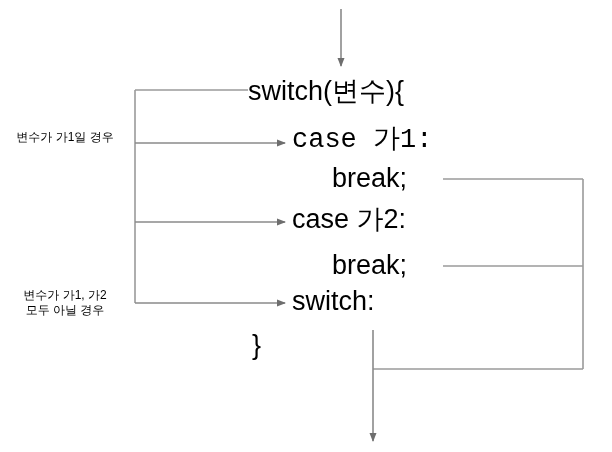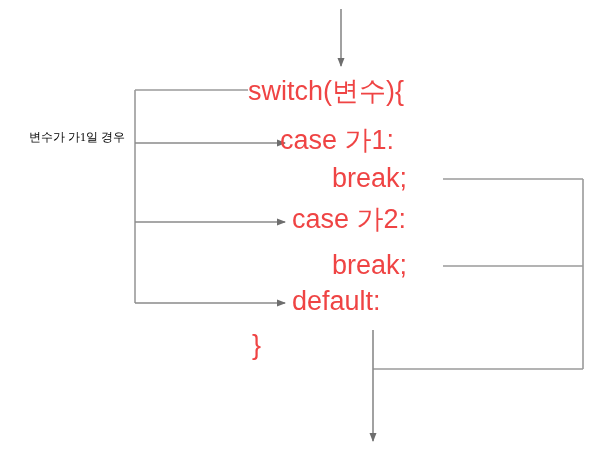--- a/index.html
+++ b/index.html
@@ -18,34 +18,34 @@
   #wires {
     position: absolute;
     left: 0;
     top: 0;
     width: 612px;
     height: 452px;
     pointer-events: none;
   }
   .code-line {
     position: absolute;
-    color: #ef4444;
+    color: #000000;
     font-size: 27px;
     line-height: 1;
     white-space: pre;
     font-family: "Liberation Sans", "DejaVu Sans", sans-serif;
   }
   .cond-label {
     position: absolute;
     color: #000000;
     font-size: 12px;
     line-height: 15px;
-    text-align: right;
+    text-align: center;
     white-space: pre-line;
-    font-family: Liberation Serif, serif;
+    font-family: Liberation Sans, sans-serif;
   }
 </style>
 </head>
 <body>
 
 <div id="canvas">
 
   <svg id="wires" viewBox="0 0 612 452" xmlns="http://www.w3.org/2000/svg">
     <defs>
       <marker id="ah" markerWidth="9" markerHeight="9" refX="8" refY="4.5" orient="auto" markerUnits="userSpaceOnUse">
@@ -90,29 +90,31 @@
       <line x1="373" y1="369" x2="583" y2="369" stroke="#9a9a9a" stroke-width="1.6"></line>
     </g>
 
     <g>
       <line x1="373" y1="330" x2="373" y2="441" stroke="#8a8a8a" stroke-width="1.6" marker-end="url(#ah)"></line>
     </g>
   </svg>
 
   <div class="code-line" style="left:248px; top:78px;">switch(변수){</div>
 
-  <div class="code-line" style="left:280px; top:127px;">case 가1:</div>
+  <div class="code-line" style="left:292px; top:127px;font-family:Liberation Mono, monospace;">case 가1:</div>
 
   <div class="code-line" style="left:332px; top:165px;">break;</div>
 
   <div class="code-line" style="left:292px; top:206px;text-align:right;">case 가2:</div>
 
   <div class="code-line" style="left:332px; top:252px;">break;</div>
 
-  <div class="code-line" style="left:292px; top:288px;">default:</div>
+  <div class="code-line" style="left:292px; top:288px;">switch:</div>
 
   <div class="code-line" style="left:252px; top:332px;">}</div>
 
   <div class="cond-label" style="left:5px; top:130px; width:120px;">변수가 가1일 경우</div>
 
 
+  <div class="cond-label" style="left:5px; top:288px; width:120px;">변수가 가1, 가2
+모두 아닐 경우</div>
 
 </div>
 
 </body></html>

